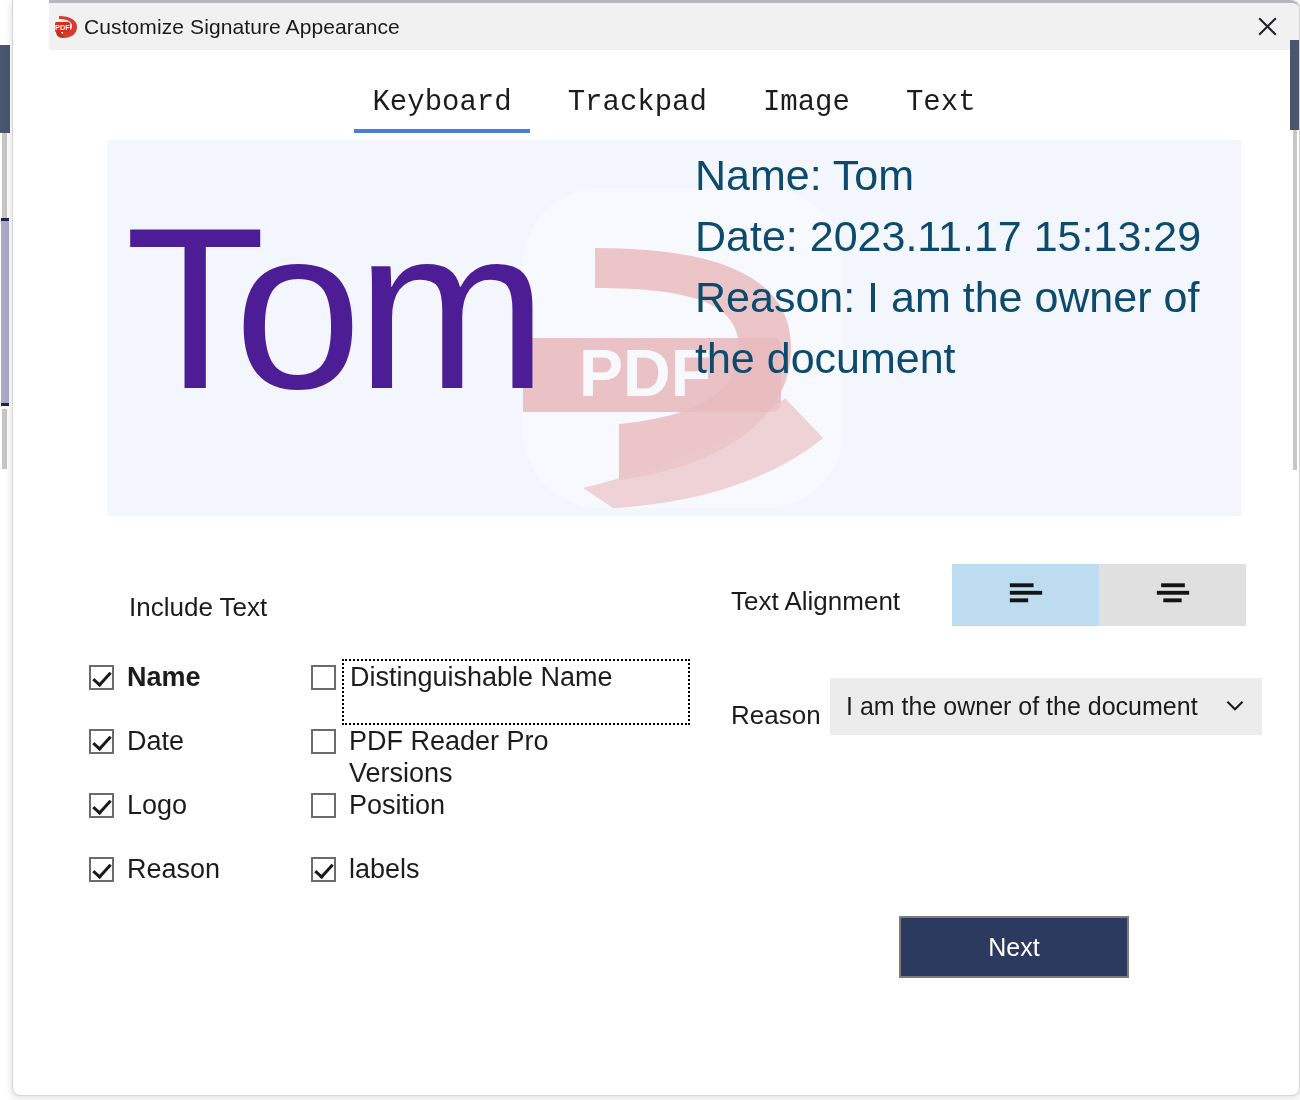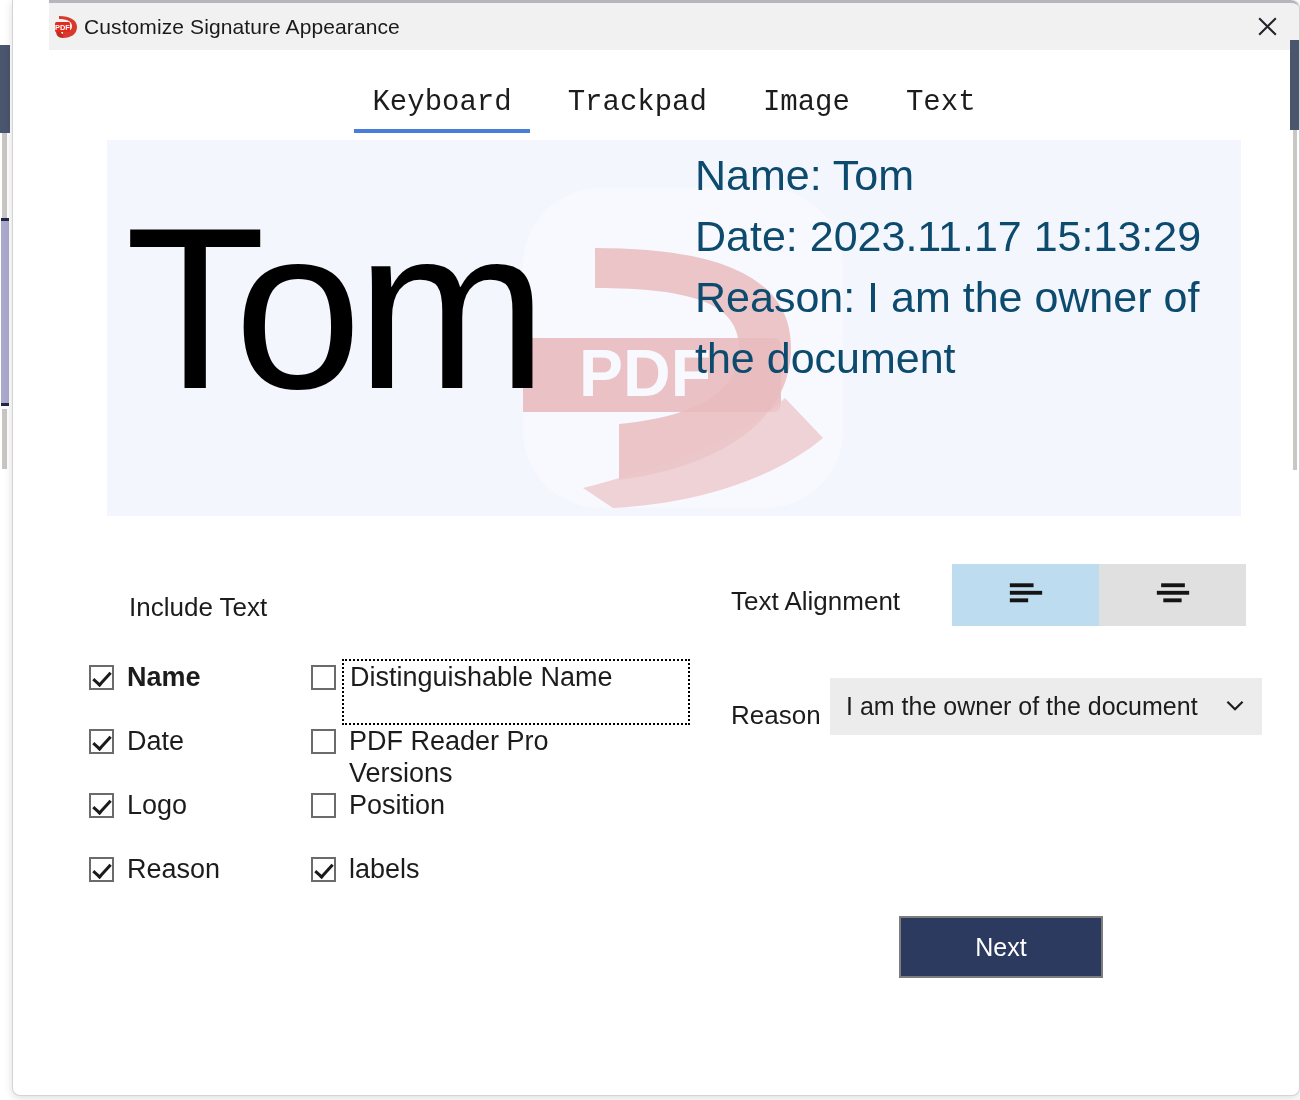--- a/index.html
+++ b/index.html
@@ -141,21 +141,21 @@
     margin: 7px 58px 0 58px;
     height: 376px;
     background: #f3f6fd;
     overflow: hidden;
   }
   #preview-name {
     position: absolute;
     left: 18px; top: 54px;
     font-size: 230px;
     line-height: 230px;
-    color: #000000;
+    color: #4c1d95;
     letter-spacing: -6px;
     font-family: "Liberation Sans", sans-serif;
     z-index: 2;
   }
   #preview-logo {
     position: absolute;
     left: 416px; top: 48px;
     width: 320px; height: 320px;
     z-index: 1;
     opacity: 0.55;
@@ -271,21 +271,21 @@
   }
 
   
   #buttons {
     position: absolute;
     left: 850px; top: 352px;
     display: flex;
     gap: 23px;
   }
   .dlg-btn {
-    width: 204px; height: 62px;
+    width: 230px; height: 62px;
     display: flex;
     align-items: center;
     justify-content: center;
     font-size: 25px;
     cursor: pointer;
     border: 2px solid #7d7d7d;
   }
   .dlg-btn.primary {
     background: #2b3a5e;
     color: #ffffff;

